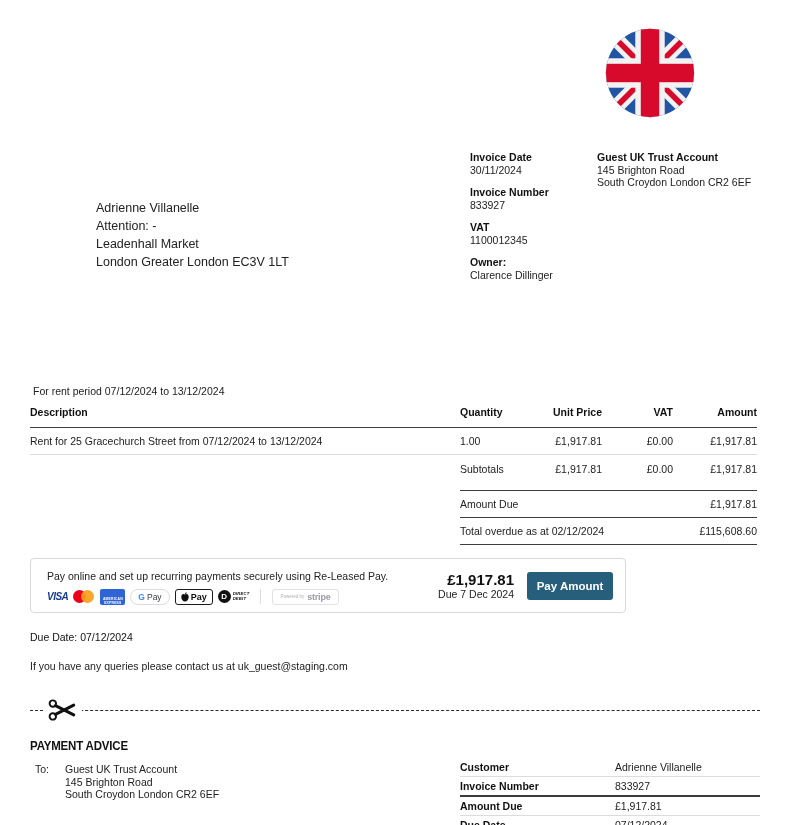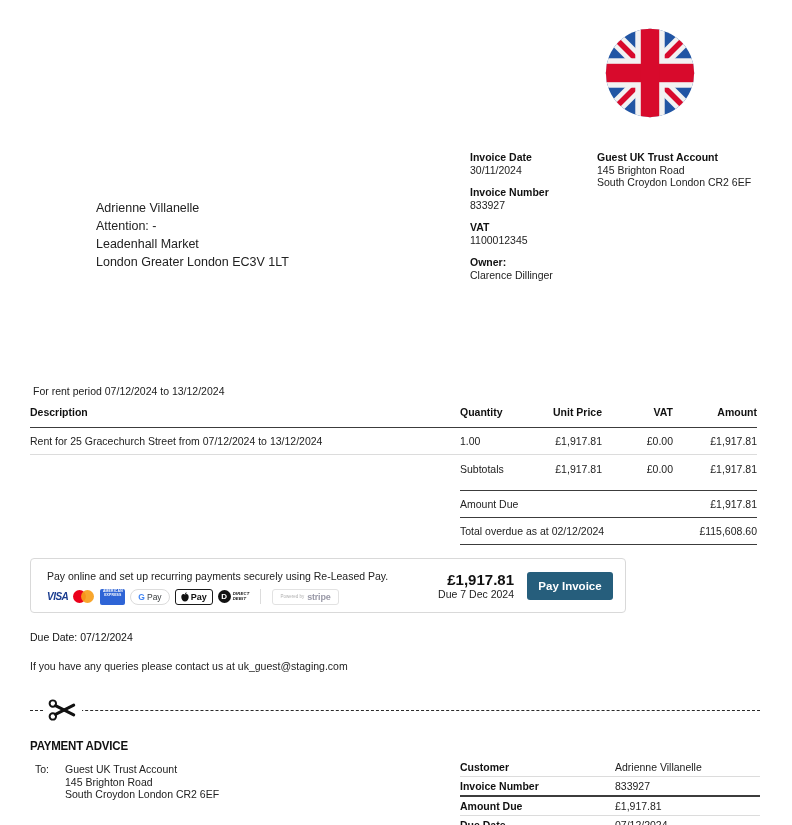--- a/index.html
+++ b/index.html
@@ -45,21 +45,21 @@
   .tr-sub  { padding:8px 0; }
   .totals { margin-left:430px; width:297px; margin-top:7px; border-top:1.5px solid #3c3c3c; }
   .totrow { display:flex; justify-content:space-between; padding:7px 0; border-bottom:1.5px solid #3c3c3c; }
 
   
   .paybox { left:30px; top:558px; width:596px; height:55px; border:1px solid #d9d9d9;
             border-radius:4px; display:flex; justify-content:space-between; align-items:stretch; }
   .paybox-left { padding:11px 0 0 16px; }
   .pay-msg { font-size:10.5px; }
   .pay-icons { display:flex; align-items:center; gap:5px; margin-top:6px; height:17px; }
-  .badge { display:inline-flex; align-items:center; justify-content:flex-start; height:16px; background:#fff; }
+  .badge { display:inline-flex; align-items:center; justify-content:flex-end; height:16px; background:#fff; }
   .visa-txt { font-style:italic; font-weight:800; font-size:10px; letter-spacing:-0.5px; color:#1a3c8f; }
   .mc { position:relative; width:22px; height:14px; }
   .mc i { position:absolute; top:0; width:13px; height:13px; border-radius:50%; }
   .mc .mc-red { left:0; background:#EB001B; }
   .mc .mc-org { left:8px; background:#F79E1B; opacity:.92; }
   .amex { width:25px; background:#2e64d6; border-radius:2px; flex-direction:column; line-height:4px; }
   .amex span { color:#fff; font-weight:700; font-size:3.4px; letter-spacing:.2px; }
   .gpay { border:1px solid #dcdcdc; border-radius:9px; padding:0 7px; gap:2px; }
   .gpay .g { font-weight:700; font-size:8.5px; color:#4285F4; }
   .gpay .p { font-size:8.5px; color:#3c4043; }
@@ -235,21 +235,21 @@
         <span class="pw">Powered by</span>
         <span class="st">stripe</span>
       </span>
     </div>
   </div>
   <div class="paybox-right">
     <div class="amount-block">
       <div class="amount-big">£1,917.81</div>
       <div class="amount-due">Due 7 Dec 2024</div>
     </div>
-    <button class="paybtn">Pay Invoice</button>
+    <button class="paybtn">Pay Amount</button>
   </div>
 </div>
 
 <div class="abs duewrap">
   <div class="due-line">Due Date: 07/12/2024</div>
   <div class="queries">If you have any queries please contact us at uk_guest@staging.com</div>
 </div>
 
 <div class="abs cutline">
   <span class="scissors">

